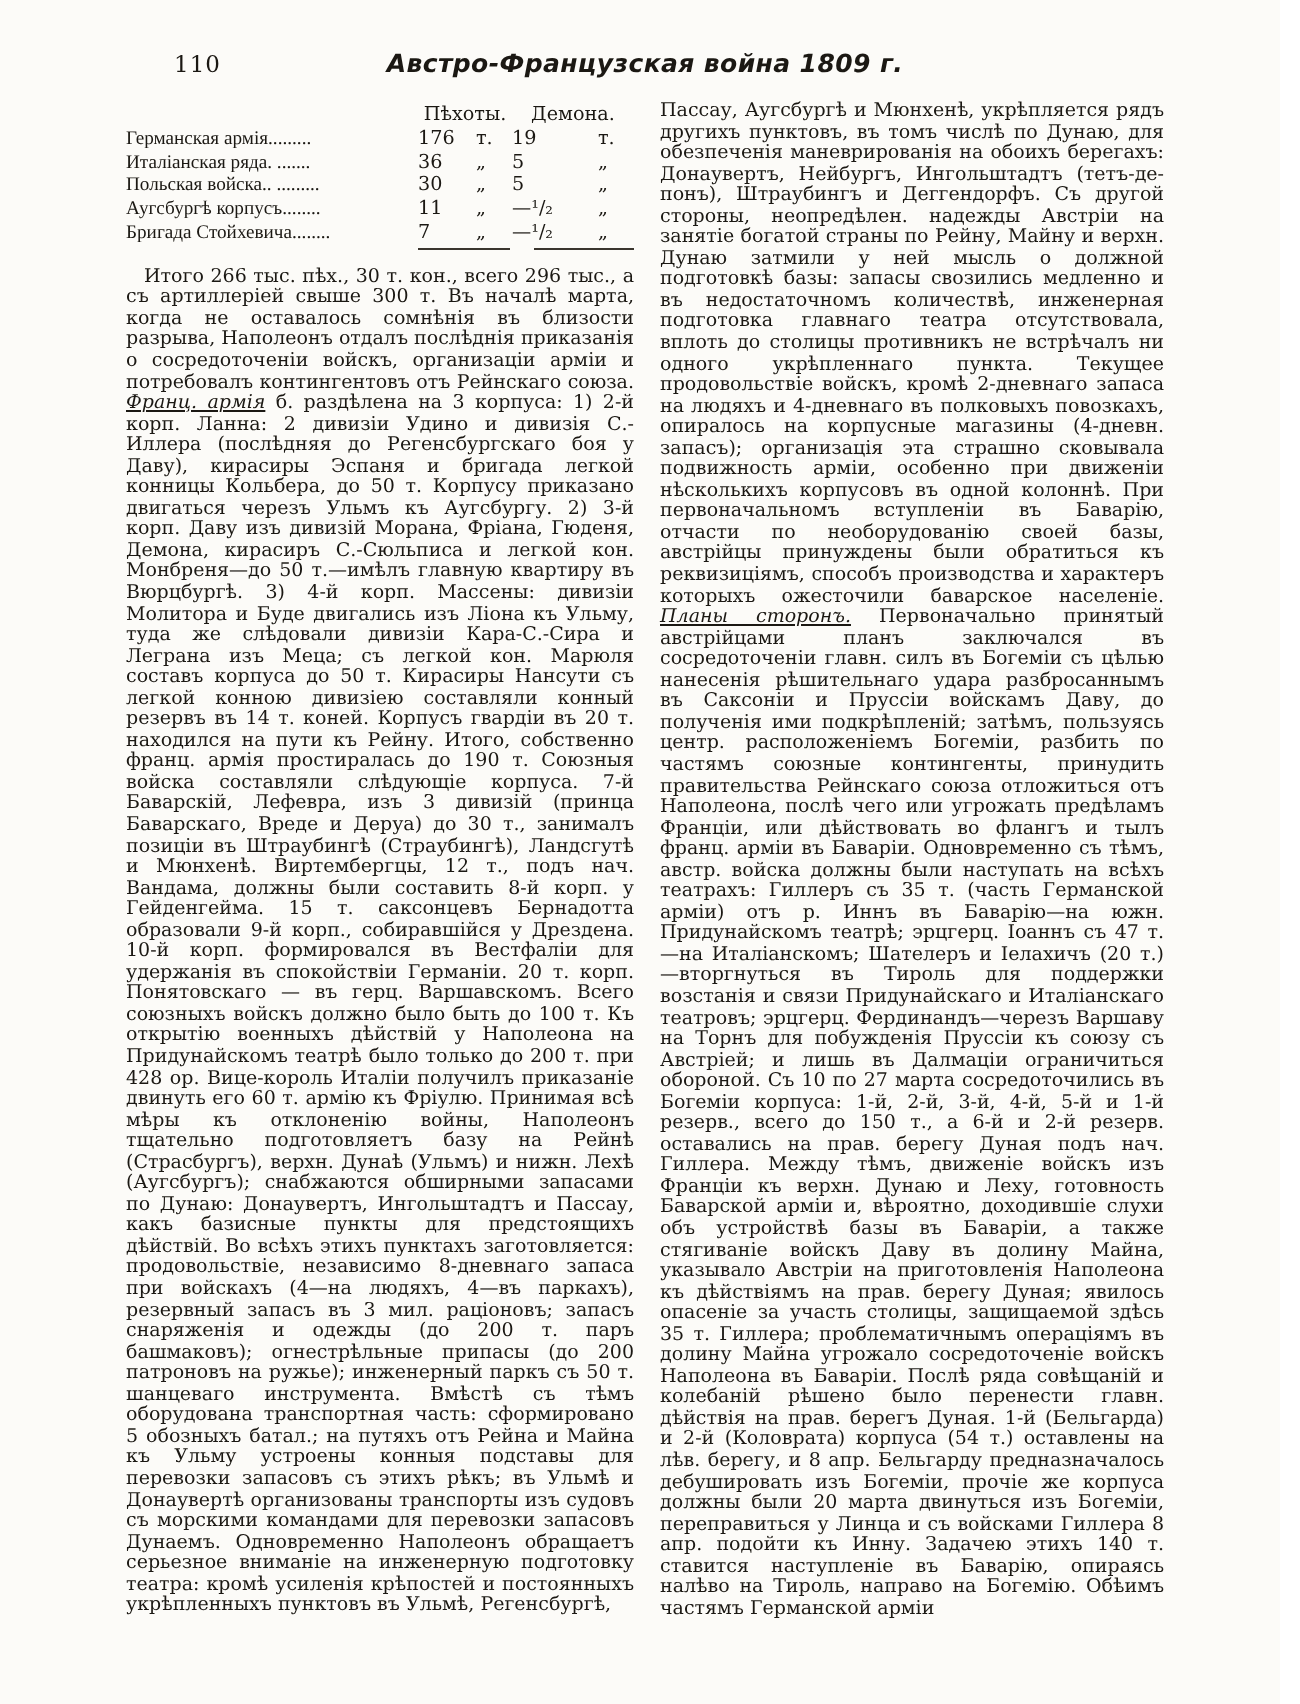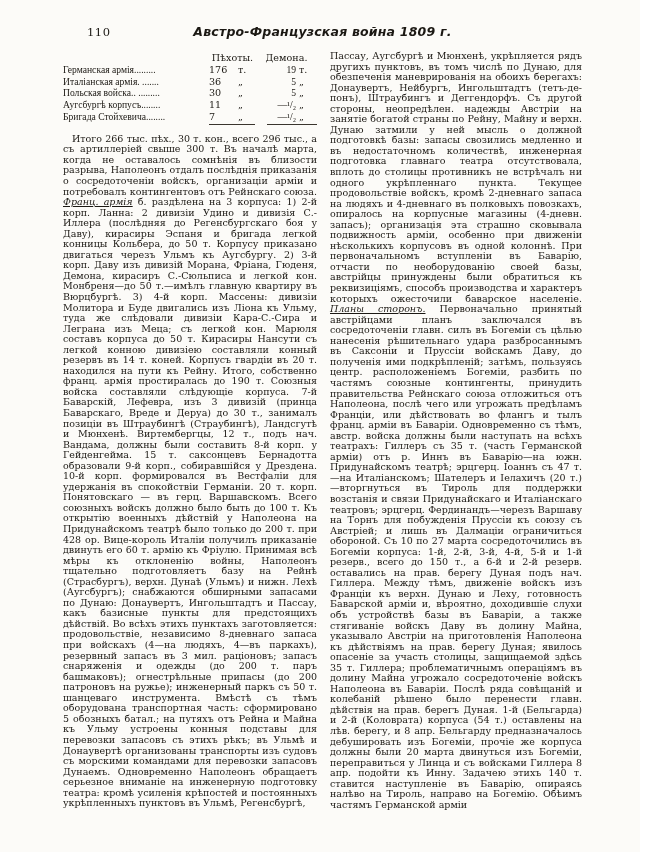--- a/index.html
+++ b/index.html
@@ -62,21 +62,21 @@
   }
   .t-row { display: flex; }
   .t-name {
     width: 146px;
     overflow: hidden;
     flex: 0 0 auto;
     font-family: Liberation Serif, serif;
   }
   .t-iv { width: 26px; text-align: left; flex: 0 0 auto; }
   .t-iu { width: 18px; padding-left: 3px; flex: 0 0 auto; }
-  .t-cv { width: 40px; text-align: right; flex: 0 0 auto; font-family: Liberation Serif, serif; }
+  .t-cv { width: 40px; text-align: left; flex: 0 0 auto; }
   .t-cu { width: 18px; padding-left: 3px; flex: 0 0 auto; }
   .t-h-spacer { width: 146px; flex: 0 0 auto; }
   .t-h1 { width: 47px; text-align: center; flex: 0 0 auto; }
   .t-h2 { width: 61px; text-align: center; flex: 0 0 auto; }
   .sum-row { display: flex; height: 3px; margin-top: 1px; }
   .sum-rule-inf {
     margin-left: 146px;
     width: 46px;
     border-top: 1px solid #3a352e;
     flex: 0 0 auto;
@@ -114,21 +114,21 @@
         </div>
 
         <div class="t-row">
           <span class="t-name">Германская армія.........</span>
           <span class="t-iv">176</span>
           <span class="t-iu">т.</span>
           <span class="t-cv">19</span>
           <span class="t-cu">т.</span>
         </div>
         <div class="t-row">
-          <span class="t-name">Италіанская армія. .......</span>
+          <span class="t-name">Италіанская ряда. .......</span>
           <span class="t-iv">36</span>
           <span class="t-iu">„</span>
           <span class="t-cv">5</span>
           <span class="t-cu">„</span>
         </div>
         <div class="t-row">
           <span class="t-name">Польская войска.. .........</span>
           <span class="t-iv">30</span>
           <span class="t-iu">„</span>
           <span class="t-cv">5</span>

